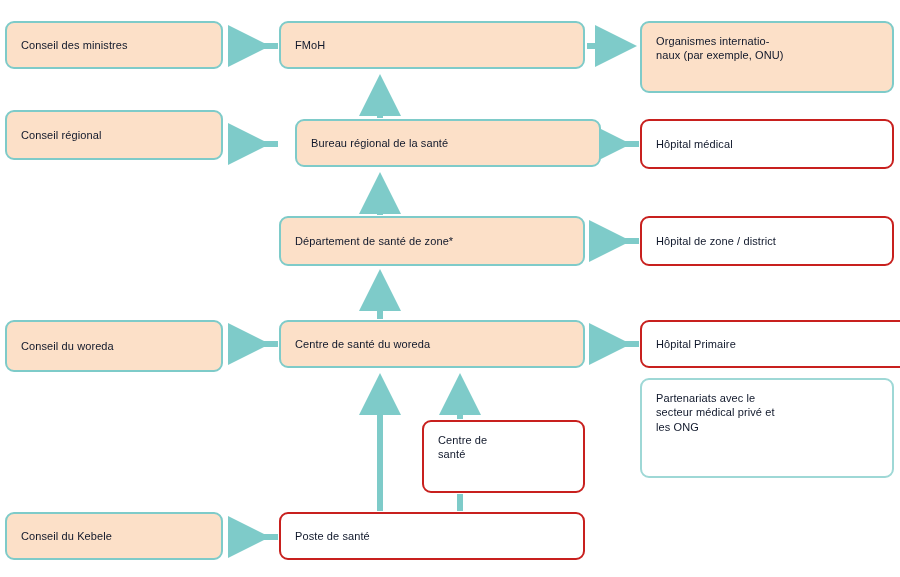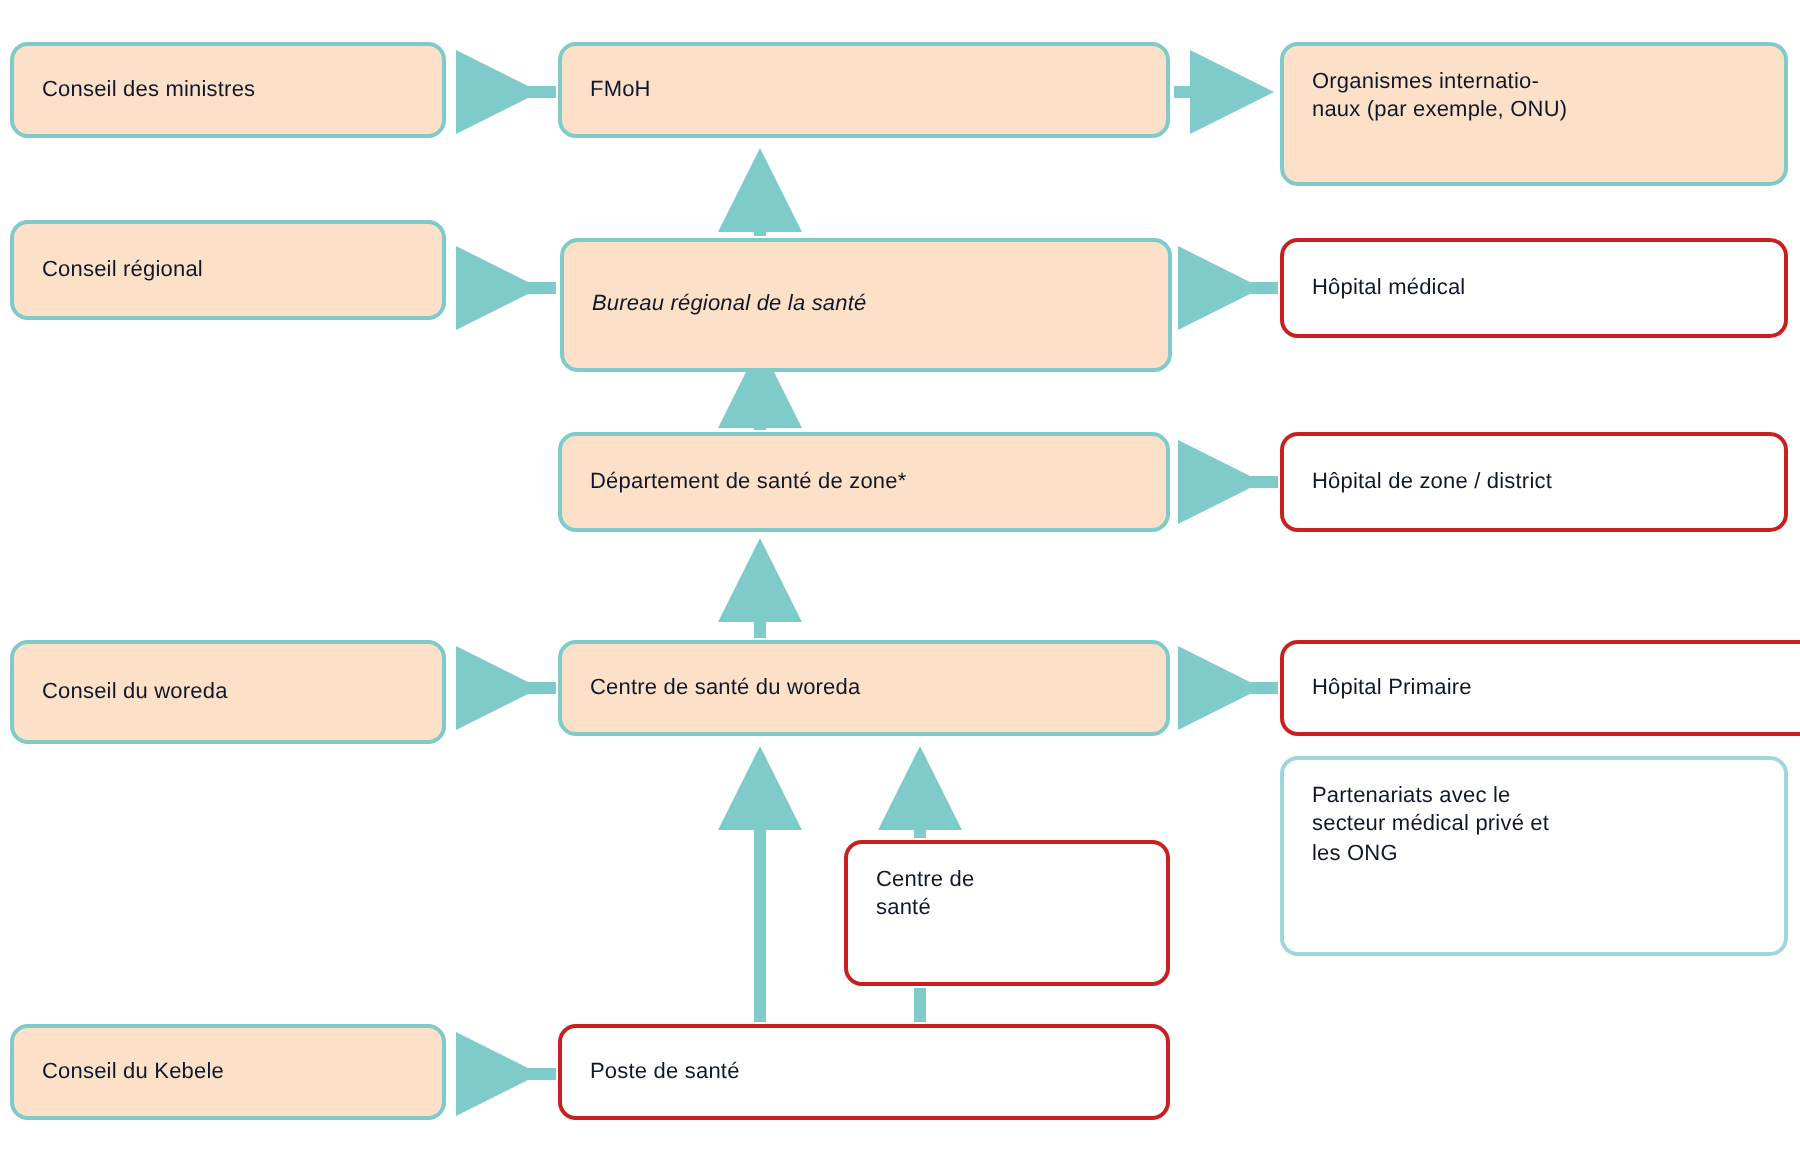--- a/index.html
+++ b/index.html
@@ -135,21 +135,21 @@
     <span class="label">FMoH</span>
   </div>
   <div class="node peach multiline" style="left:640px;top:21px;width:254px;height:72px;white-space:pre-line;">
     <span class="label">Organismes internatio-
 naux (par exemple, ONU)</span>
   </div>
 
   <div class="node peach" style="left:5px;top:110px;width:218px;height:50px;">
     <span class="label">Conseil régional</span>
   </div>
-  <div class="node peach" style="left:280px;top:119px;width:306px;height:67px;font-style:italic;">
+  <div class="node peach" style="left:295px;top:119px;width:306px;height:48px;">
     <span class="label">Bureau régional de la santé</span>
   </div>
   <div class="node redline" style="left:640px;top:119px;width:254px;height:50px;">
     <span class="label">Hôpital médical</span>
   </div>
 
   <div class="node peach" style="left:279px;top:216px;width:306px;height:50px;">
     <span class="label">Département de santé de zone*</span>
   </div>
   <div class="node redline" style="left:640px;top:216px;width:254px;height:50px;">

